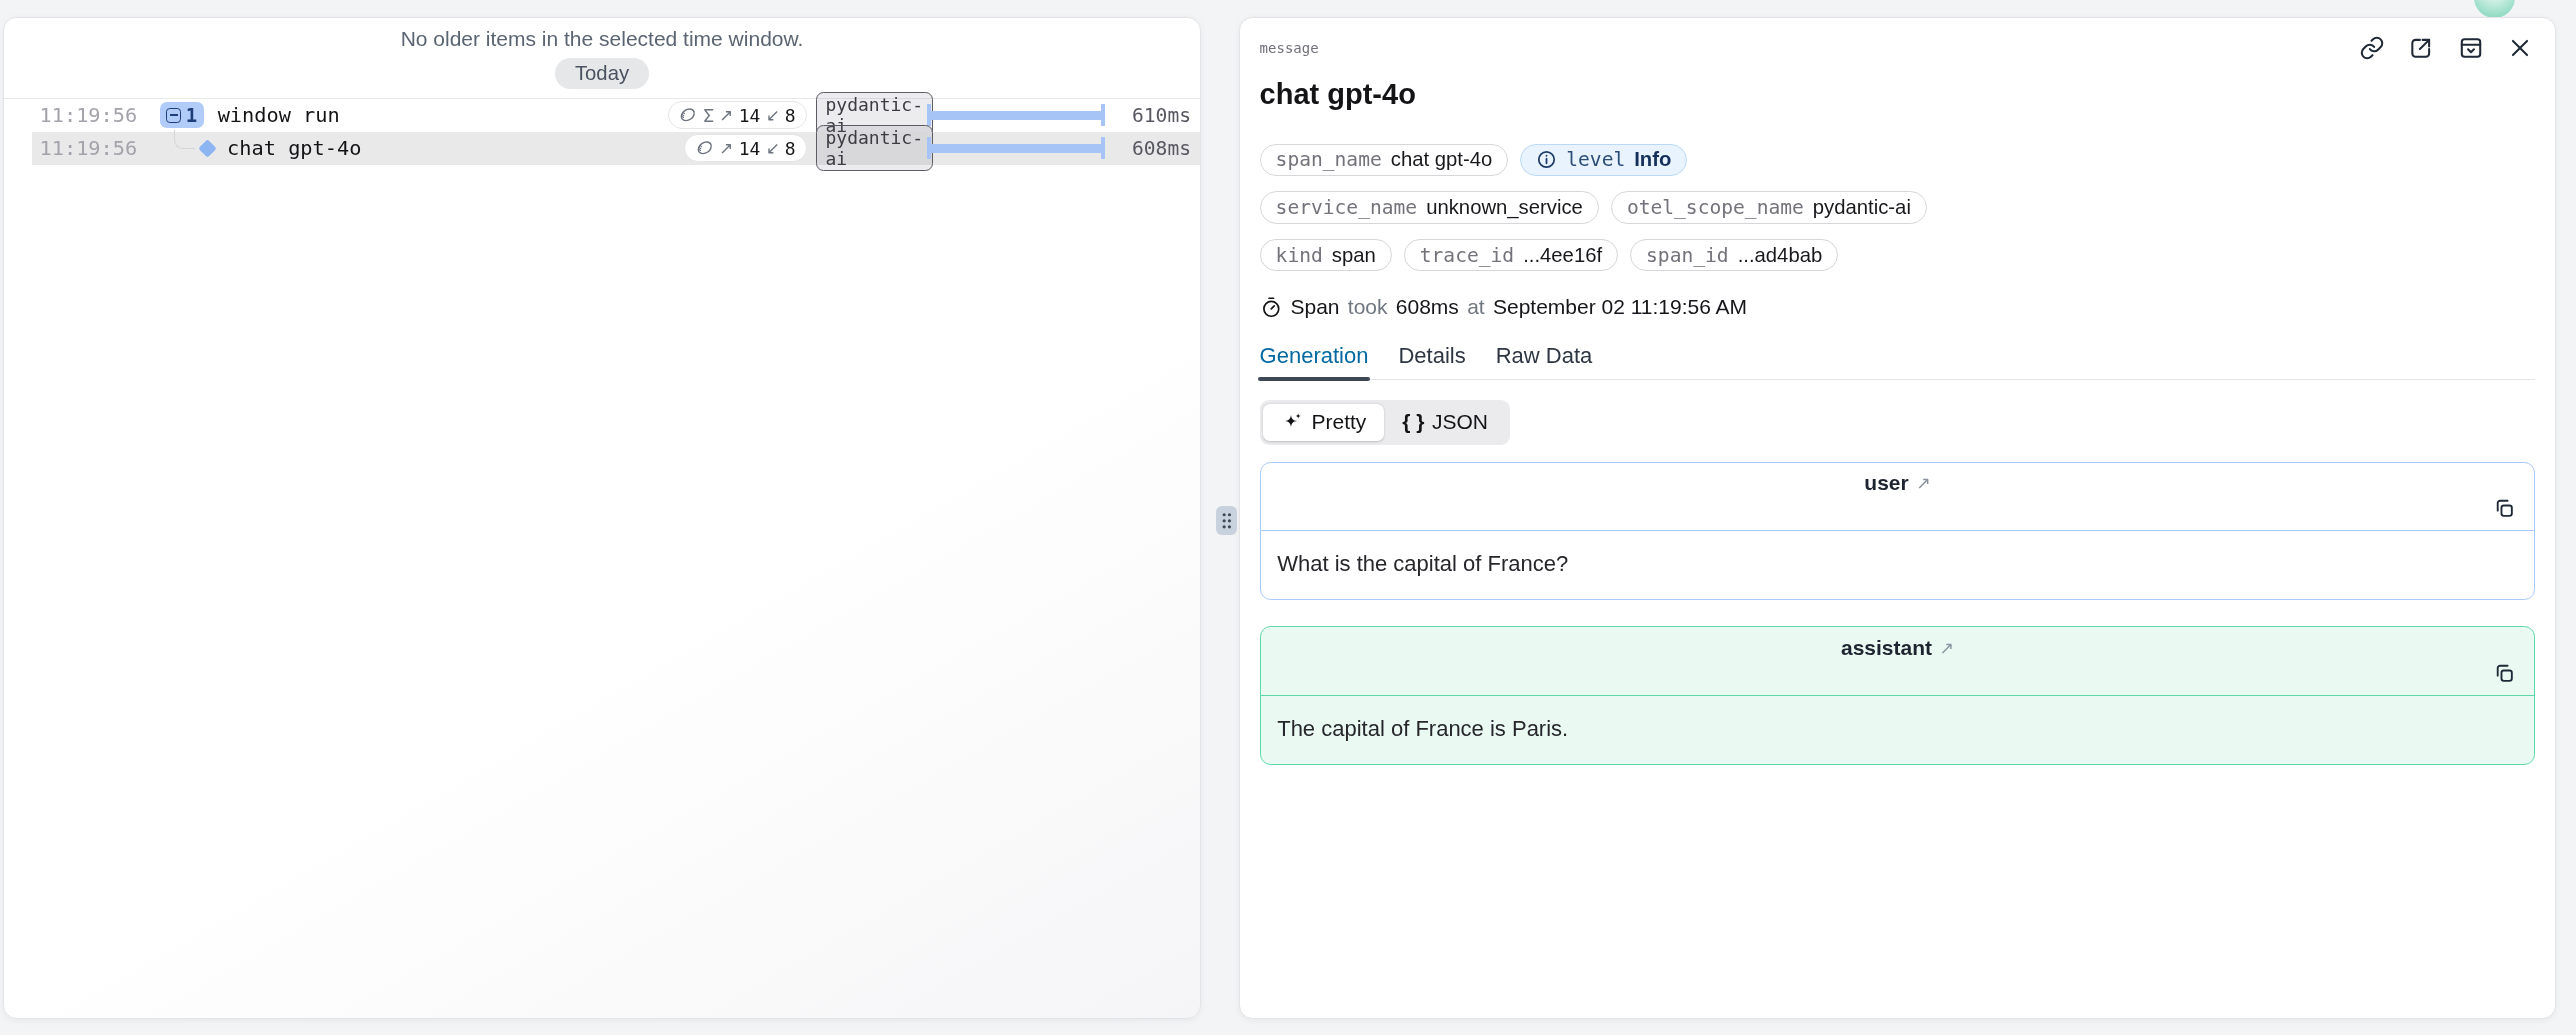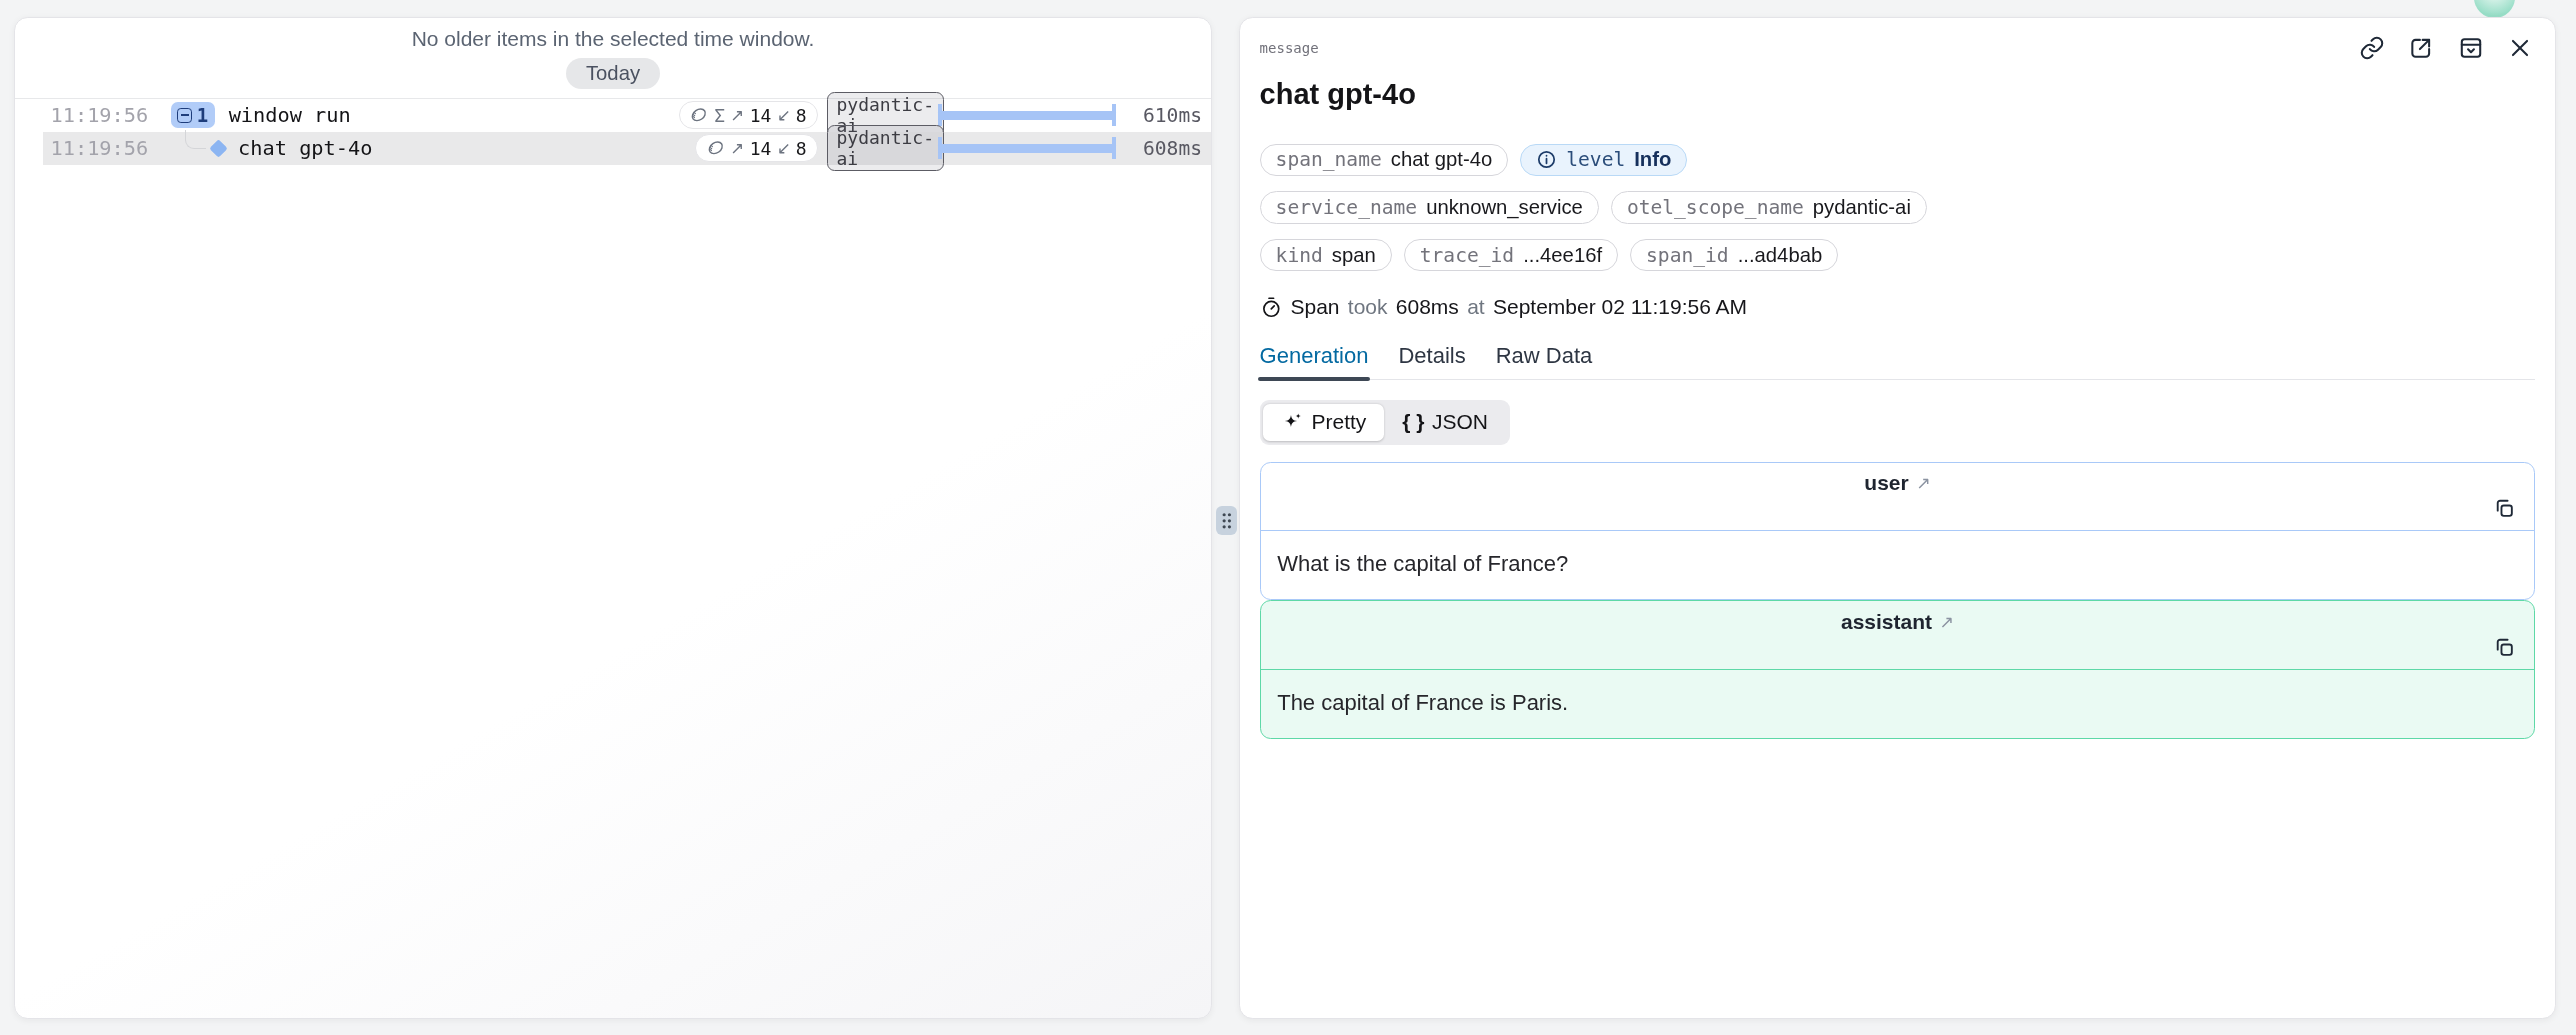--- a/index.html
+++ b/index.html
@@ -10,21 +10,21 @@
     font-family:"Liberation Sans", sans-serif; color:#18181b;
     -webkit-font-smoothing:antialiased;
   }
 
   
   .panel {
     position:absolute; top:16.6px; height:1002px; background:#fff;
     border:0.8px solid #e4e4e8; border-radius:13.6px;
     box-shadow:0 1.5px 6px rgba(0,0,0,.05); overflow:hidden;
   }
-  #left-panel  { left:14px;  width:1198px;
+  #left-panel  { left:3px;  width:1198px;
     background:linear-gradient(150deg,#ffffff 58%,#f5f5f7 100%); }
   #right-panel { left:1239px; width:1317px; }
 
   
   .list-header { padding:9px 7.5px; text-align:center; border-bottom:1.5px solid #e7e8ea; }
   .empty-text { font-size:21px; color:#5b6472; }
   .today-pill { display:inline-block; margin-top:7.5px; background:#e6e7e9; color:#4a5160;
     font-size:20.3px; padding:3.8px 19.6px; border-radius:753px; border:none; cursor:pointer;
     font-family:inherit; }
 
@@ -107,21 +107,21 @@
     padding:3.8px; }
   .seg { display:inline-flex; align-items:center; gap:7.5px; font-size:21px; color:#141417;
     padding:6.8px 18px; border:none; background:none; border-radius:6.8px; font-family:inherit;
     cursor:pointer; }
   .seg.active { background:#fff; box-shadow:0 0.8px 2.3px rgba(0,0,0,.2); font-weight:500; }
   .braces { font-weight:600; }
 
   .msg-card { border:1.5px solid; border-radius:10.6px; overflow:hidden; }
   .msg-card.user { border-color: var(--user-card-border, #a9c9f8); background:#fff; margin-top:16.6px; }
   .msg-card.assistant { border-color: var(--assistant-card-border, #5ed8a7);
-    background: var(--assistant-card-bg, #eafaf3); }
+    background: var(--assistant-card-bg, #eafaf3); margin-top:26px; }
   .msg-head { display:flex; align-items:center; padding:8.3px 16.6px; border-bottom:1.5px solid;flex-direction:column; }
   .msg-card.user .msg-head { border-color: var(--user-card-border, #a9c9f8); }
   .msg-card.assistant .msg-head { border-color: var(--assistant-card-border, #5ed8a7); }
   .role-link { display:inline-flex; align-items:center; gap:7.5px; cursor:pointer; text-decoration:none; }
   .role { font-size:21px; font-weight:600; color:#1f2530; }
   .role-arrow { color:#8b93a1; font-size:17.3px; font-family:"DejaVu Sans", sans-serif; }
   .copy-btn { margin-left:auto; background:none; border:none; padding:0; width:27px; height:27px;
     display:flex; align-items:center; justify-content:center; cursor:pointer; }
   .msg-body { padding:19.6px 16.6px 22.6px 16.6px; font-size:22px; color:#26262b; }
 

